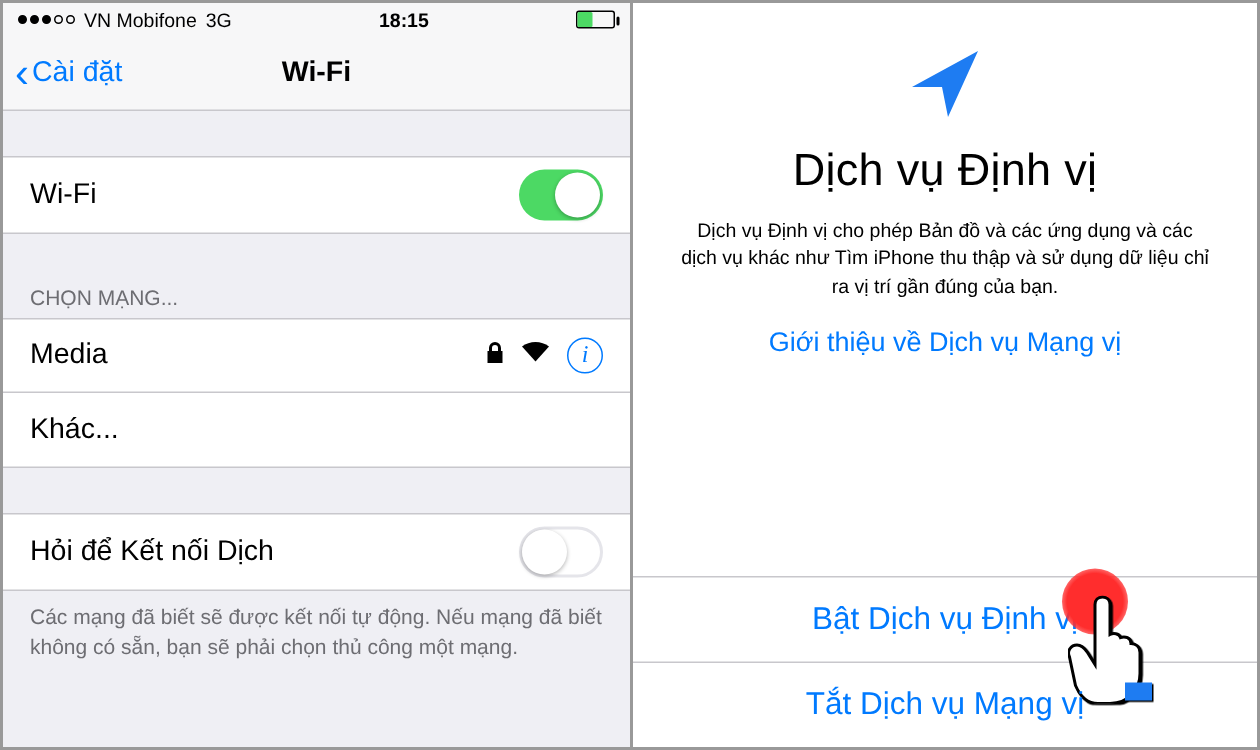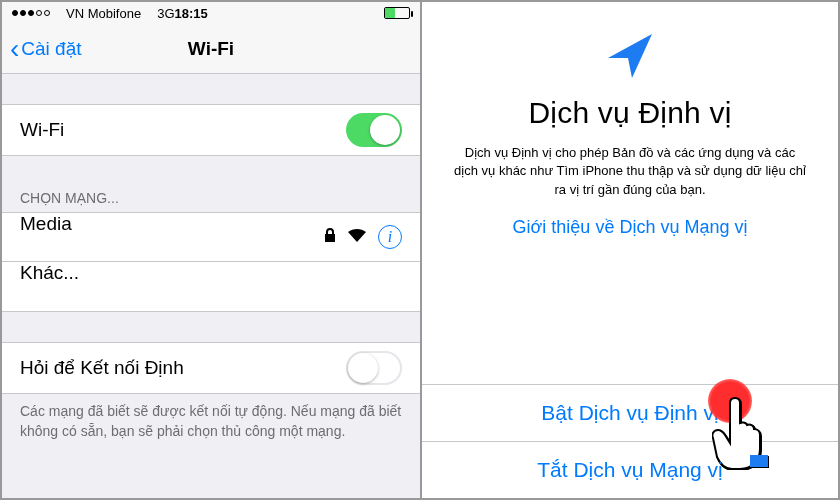--- a/index.html
+++ b/index.html
@@ -10,25 +10,25 @@
     height: 500px;
     display: flex;
     border: 2px solid #999;
   }
   .panel { height: 100%; overflow: hidden; position: relative; }
   .left { width: 420px; border-right: 2px solid #999; background: #efeff4; display:flex; flex-direction:column; }
   .right { width: 416px; background: #fff; display:flex; flex-direction:column; align-items:center; padding: 20px 24px 0; position:relative; }
 
   
   .status-bar { height: 22px; background:#f7f7f8; display:flex; align-items:center; padding:0 10px; font-size:13px; color:#000; }
-  .sb-left { display:flex; align-items:center; gap:16px; }
+  .sb-left { display:flex; align-items:center; gap:6px; }
   .dots { display:flex; gap:2px; }
   .dot { width:6px; height:6px; border-radius:50%; border:1px solid #000; }
   .dot.fill { background:#000; }
-  .sb-center { flex:1; font-weight:600; }
+  .sb-center { flex:1; text-align:center; font-weight:600; }
   .battery { width:26px; height:12px; border:1px solid #000; border-radius:2px; position:relative; margin-left:auto; }
   .battery::after { content:""; position:absolute; right:-4px; top:3px; width:2px; height:6px; background:#000; border-radius:1px; }
   .battery-fill { height:100%; width:40%; background:#4cd964; border-radius:1px; }
 
   
   .nav-bar { height:50px; background:#f7f7f8; border-bottom:1px solid #c8c7cc; display:flex; align-items:center; position:relative; }
   .back-btn { color:#007aff; display:flex; align-items:center; font-size:19px; padding-left:8px; cursor:pointer; }
   .back-chev { font-size:28px; line-height:1; margin-right:2px; font-weight:300; }
   .nav-title { position:absolute; left:0; right:0; text-align:center; font-size:19px; font-weight:600; color:#000; pointer-events:none; }
 
@@ -36,21 +36,21 @@
   .group-spacer { height:30px; }
   .cell { background:#fff; border-top:1px solid #c8c7cc; border-bottom:1px solid #c8c7cc; height:52px; display:flex; align-items:center; padding:0 18px; font-size:19px; color:#000; }
   .section-header { font-size:14px; color:#6d6d72; padding:8px 18px 6px; text-transform:none; }
   .toggle { margin-left:auto; width:56px; height:34px; border-radius:17px; position:relative; cursor:pointer; }
   .toggle.on { background:#4cd964; }
   .toggle.off { background:#fff; border:2px solid #e5e5ea; }
   .knob { width:30px; height:30px; background:#fff; border-radius:50%; position:absolute; top:2px; box-shadow:0 1px 3px rgba(0,0,0,0.3); }
   .toggle.on .knob { right:2px; }
   .toggle.off .knob { left:0; top:0; }
 
-  .network-row { background:#fff; height:50px; display:flex; padding:0 18px; font-size:19px; border-bottom:1px solid #c8c7cc; }
+  .network-row { background:#fff; height:50px; display:flex; align-items:center; padding:0 18px; font-size:19px; border-bottom:1px solid #c8c7cc; }
   .network-row.first { border-top:1px solid #c8c7cc; }
   .row-right { margin-left:auto; display:flex; align-items:center; gap:12px; }
   .lock-icon, .wifi-bars { font-size:15px; color:#000; }
   .info-icon { width:24px; height:24px; border:1.5px solid #007aff; border-radius:50%; display:flex; align-items:center; justify-content:center; color:#007aff; font-family:Georgia,serif; font-style:italic; font-size:16px; cursor:pointer; }
 
   .footer-text { font-size:14px; color:#6d6d72; padding:8px 18px 0; line-height:1.4; }
 
   
   .loc-arrow { margin-top:6px; }
   .loc-title { font-size:30px; font-weight:400; color:#000; margin-top:8px; letter-spacing:0.2px; }
@@ -124,21 +124,21 @@
       <span class="info-icon">i</span>
     </div>
   </div>
   <div class="network-row">
     <span>Khác...</span>
   </div>
 
   <div class="group-spacer"></div>
 
   <div class="cell">
-    <span>Hỏi để Kết nối Định</span>
+    <span>Hỏi để Kết nối Dịch</span>
     <div class="toggle off">
         <div class="knob"></div>
       </div>
   </div>
 
   <div class="footer-text">Các mạng đã biết sẽ được kết nối tự động. Nếu mạng đã biết không có sẵn, bạn sẽ phải chọn thủ công một mạng.</div>
 </div>
 
 <div class="panel right">
   <div class="loc-arrow">

